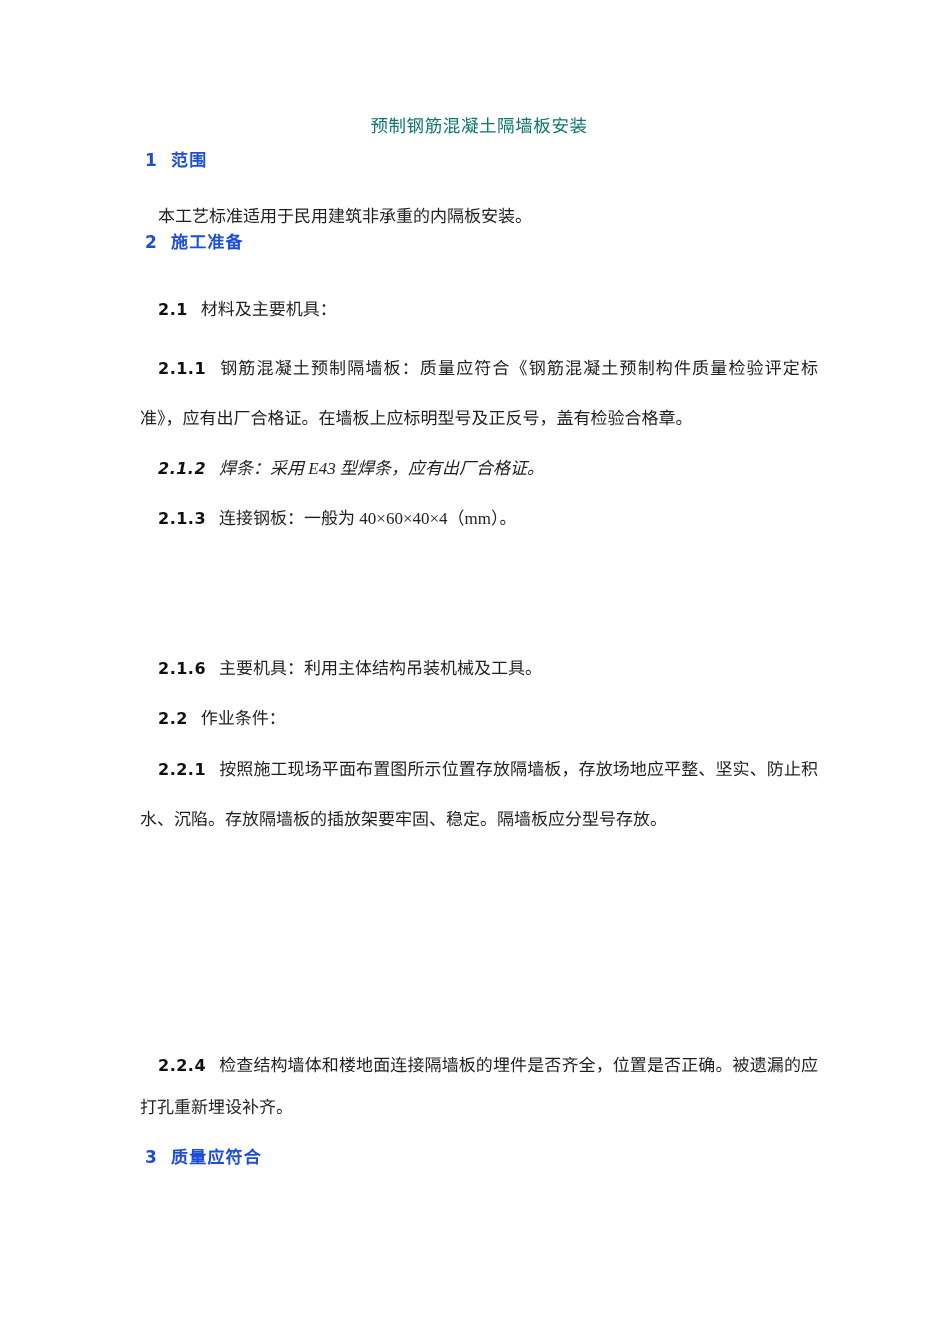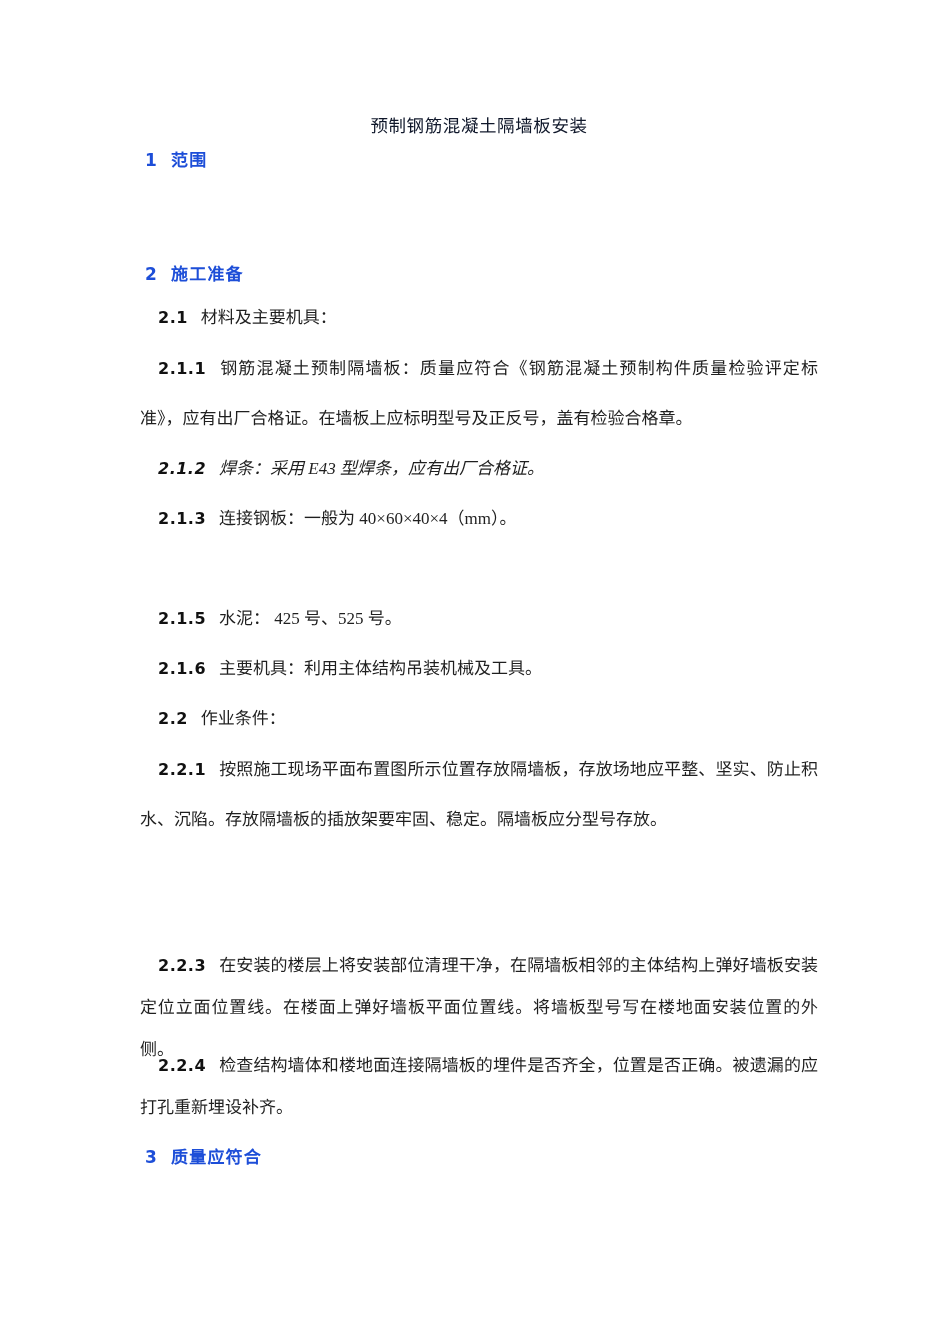--- a/index.html
+++ b/index.html
@@ -23,21 +23,21 @@
   .doc-title {
     position: absolute;
     left: 140px;
     top: 112px;
     width: 678px;
     text-align: center;
     font-family: Liberation Serif, serif;
     font-size: 17.5px;
     font-weight: 400;
     letter-spacing: 0.6px;
-    color: #0f172a;
+    color: #0f766e;
   }
 
   .heading {
     position: absolute;
     left: 145px;
     font-family: "DejaVu Sans", "Liberation Sans", sans-serif;
     font-size: 17px;
     font-weight: 700;
     color: #1d4ed8;
     white-space: nowrap;
@@ -89,62 +89,59 @@
 <body>
 
 <div class="page">
 
   <div class="doc-title">预制钢筋混凝土隔墙板安装</div>
 
   <div class="heading" style="top:146px;">
     <span class="h-num">1</span><span class="h-text">范围</span>
   </div>
 
+  <div class="para plain lh-loose" style="top:192px;">
+    <span class="p-body">本工艺标准适用于民用建筑非承重的内隔板安装。</span>
+  </div>
 
-  <div class="heading" style="top:228px;margin-top:32px;">
+  <div class="heading" style="top:228px;">
     <span class="h-num">2</span><span class="h-text">施工准备</span>
   </div>
 
-  <div class="para indent-1 lh-loose" style="top:293px;">
+  <div class="para indent-1 lh-loose" style="top:285px;">
     <span class="p-num">2.1</span><span class="p-body">材料及主要机具：</span>
   </div>
 
   <div class="para indent-2 lh-loose" style="top:344px;">
     <span class="p-num">2.1.1</span><span class="p-body">钢筋混凝土预制隔墙板：质量应符合《钢筋混凝土预制构件质量检验评定标准》，应有出厂合格证。在墙板上应标明型号及正反号，盖有检验合格章。</span>
   </div>
 
   <div class="para indent-2 lh-loose" style="top:444px;font-style:italic;">
     <span class="p-num">2.1.2</span><span class="p-body">焊条：采用 E43 型焊条，应有出厂合格证。</span>
   </div>
 
   <div class="para indent-2 lh-loose" style="top:494px;">
     <span class="p-num">2.1.3</span><span class="p-body">连接钢板：一般为 40×60×40×4（mm）。</span>
   </div>
 
 
-  <div class="para indent-2 lh-loose" style="top:594px;">
-    <span class="p-num">2.1.5</span><span class="p-body">水泥： 425 号、525 号。</span>
-  </div>
 
   <div class="para indent-2 lh-loose" style="top:644px;">
     <span class="p-num">2.1.6</span><span class="p-body">主要机具：利用主体结构吊装机械及工具。</span>
   </div>
 
   <div class="para indent-1 lh-loose" style="top:694px;">
     <span class="p-num">2.2</span><span class="p-body">作业条件：</span>
   </div>
 
   <div class="para indent-2 lh-loose" style="top:745px;">
     <span class="p-num">2.2.1</span><span class="p-body">按照施工现场平面布置图所示位置存放隔墙板，存放场地应平整、坚实、防止积水、沉陷。存放隔墙板的插放架要牢固、稳定。隔墙板应分型号存放。</span>
   </div>
 
 
-  <div class="para indent-2 lh-tight" style="top:945px;">
-    <span class="p-num">2.2.3</span><span class="p-body">在安装的楼层上将安装部位清理干净，在隔墙板相邻的主体结构上弹好墙板安装定位立面位置线。在楼面上弹好墙板平面位置线。将墙板型号写在楼地面安装位置的外侧。</span>
-  </div>
 
   <div class="para indent-2 lh-tight" style="top:1045px;">
     <span class="p-num">2.2.4</span><span class="p-body">检查结构墙体和楼地面连接隔墙板的埋件是否齐全，位置是否正确。被遗漏的应打孔重新埋设补齐。</span>
   </div>
 
   <div class="heading" style="top:1143px;">
     <span class="h-num">3</span><span class="h-text">质量应符合</span>
   </div>
 
 </div>

